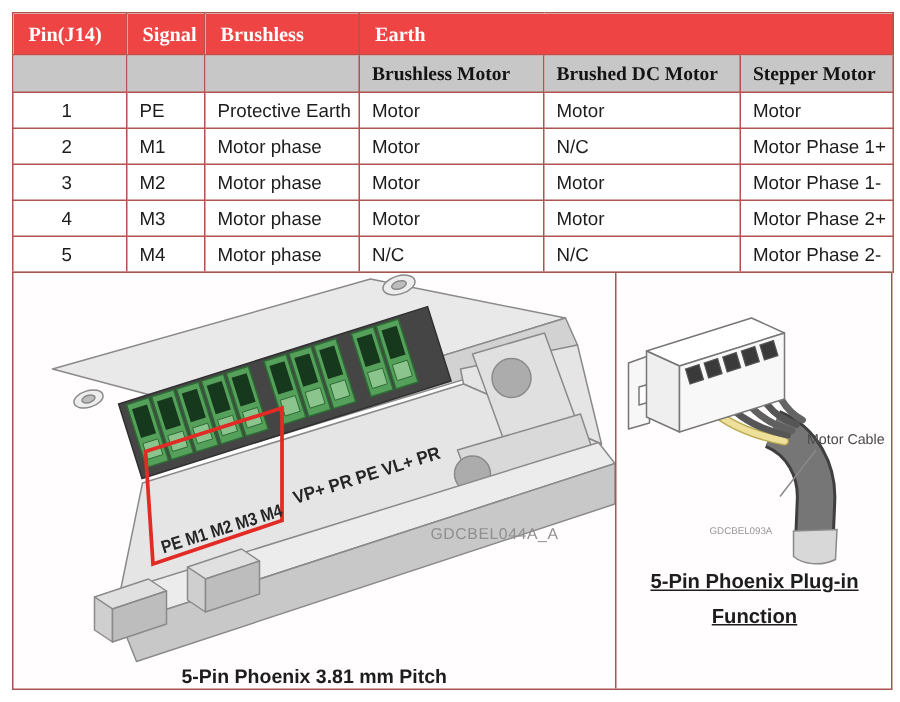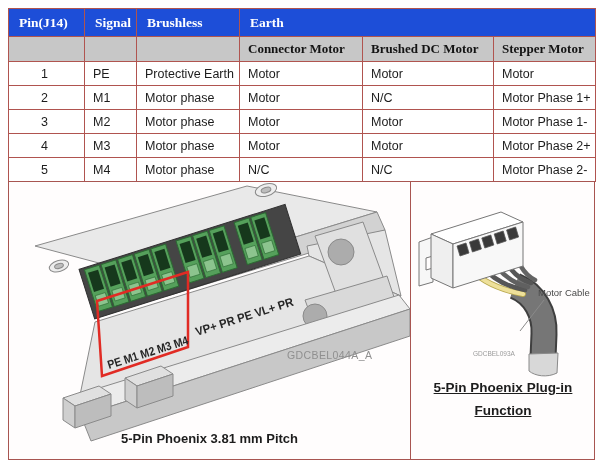--- a/index.html
+++ b/index.html
@@ -2,32 +2,32 @@
 <html><head>
 <meta charset="utf-8">
 <style>
   html,body{margin:0;padding:0;background:#ffffff;}
   .page{position:relative;width:600px;height:468px;background:#ffffff;font-family:"Liberation Sans",sans-serif;overflow:hidden;}
   .content{position:absolute;left:8px;top:8px;width:587px;}
 
   
   table.pin-table{border-collapse:collapse;width:587px;table-layout:fixed;}
   table.pin-table th,table.pin-table td{border:1px solid #b0544f;overflow:hidden;white-space:nowrap;}
-  th.red{background:#1d4ed8;color:#ffffff;font-family:"Liberation Serif",serif;font-size:13.5px;font-weight:bold;text-align:left;padding:5px 4px 5px 10px;height:17px;}
+  th.red{background:#ef4444;color:#ffffff;font-family:"Liberation Serif",serif;font-size:13.5px;font-weight:bold;text-align:left;padding:5px 4px 5px 10px;height:17px;}
   th.sub{background:#c7c7c7;color:#141414;font-family:"Liberation Serif",serif;font-size:13px;font-weight:bold;text-align:left;padding:4px 4px 4px 8px;height:16px;}
   th.subempty{background:#c7c7c7;height:16px;}
   td{font-size:12.5px;color:#1c1c1c;padding:4px 4px 4px 8px;height:15px;background:#ffffff;}
   td.center{text-align:center;padding-left:0;}
 
   
   .figure-box{margin-top:-1px;width:585px;height:277px;border:1px solid #a85551;display:flex;background:#fffdfd;}
   .panel-left{position:relative;width:401px;height:277px;border-right:1px solid #a85551;}
   .panel-right{position:relative;flex:1;height:277px;}
   .fig-caption{position:absolute;left:0;right:0;text-align:center;font-weight:bold;font-size:13px;color:#1d1d1d;}
-  .cap-left{bottom:13px;}
+  .cap-left{bottom:1px;}
   .cap-right{top:194px;line-height:23px;font-size:13.5px;text-decoration:underline;}
   svg{display:block;}
 </style>
 </head>
 <body>
 
 <div class="page">
   <div class="content">
 
     <table class="pin-table">
@@ -43,21 +43,21 @@
           <tr>
         <th class="red">Pin(J14)</th>
         <th class="red">Signal</th>
         <th class="red">Brushless</th>
         <th class="red" colspan="3">Earth</th>
       </tr>
       <tr>
         <th class="subempty"></th>
         <th class="subempty"></th>
         <th class="subempty"></th>
-        <th class="sub">Connector Motor</th>
+        <th class="sub">Brushless Motor</th>
         <th class="sub">Brushed DC Motor</th>
         <th class="sub">Stepper Motor</th>
       </tr>
       <tr>
         <td class="center">1</td>
         <td>PE</td>
         <td>Protective Earth</td>
         <td>Motor</td>
         <td>Motor</td>
         <td>Motor</td>

